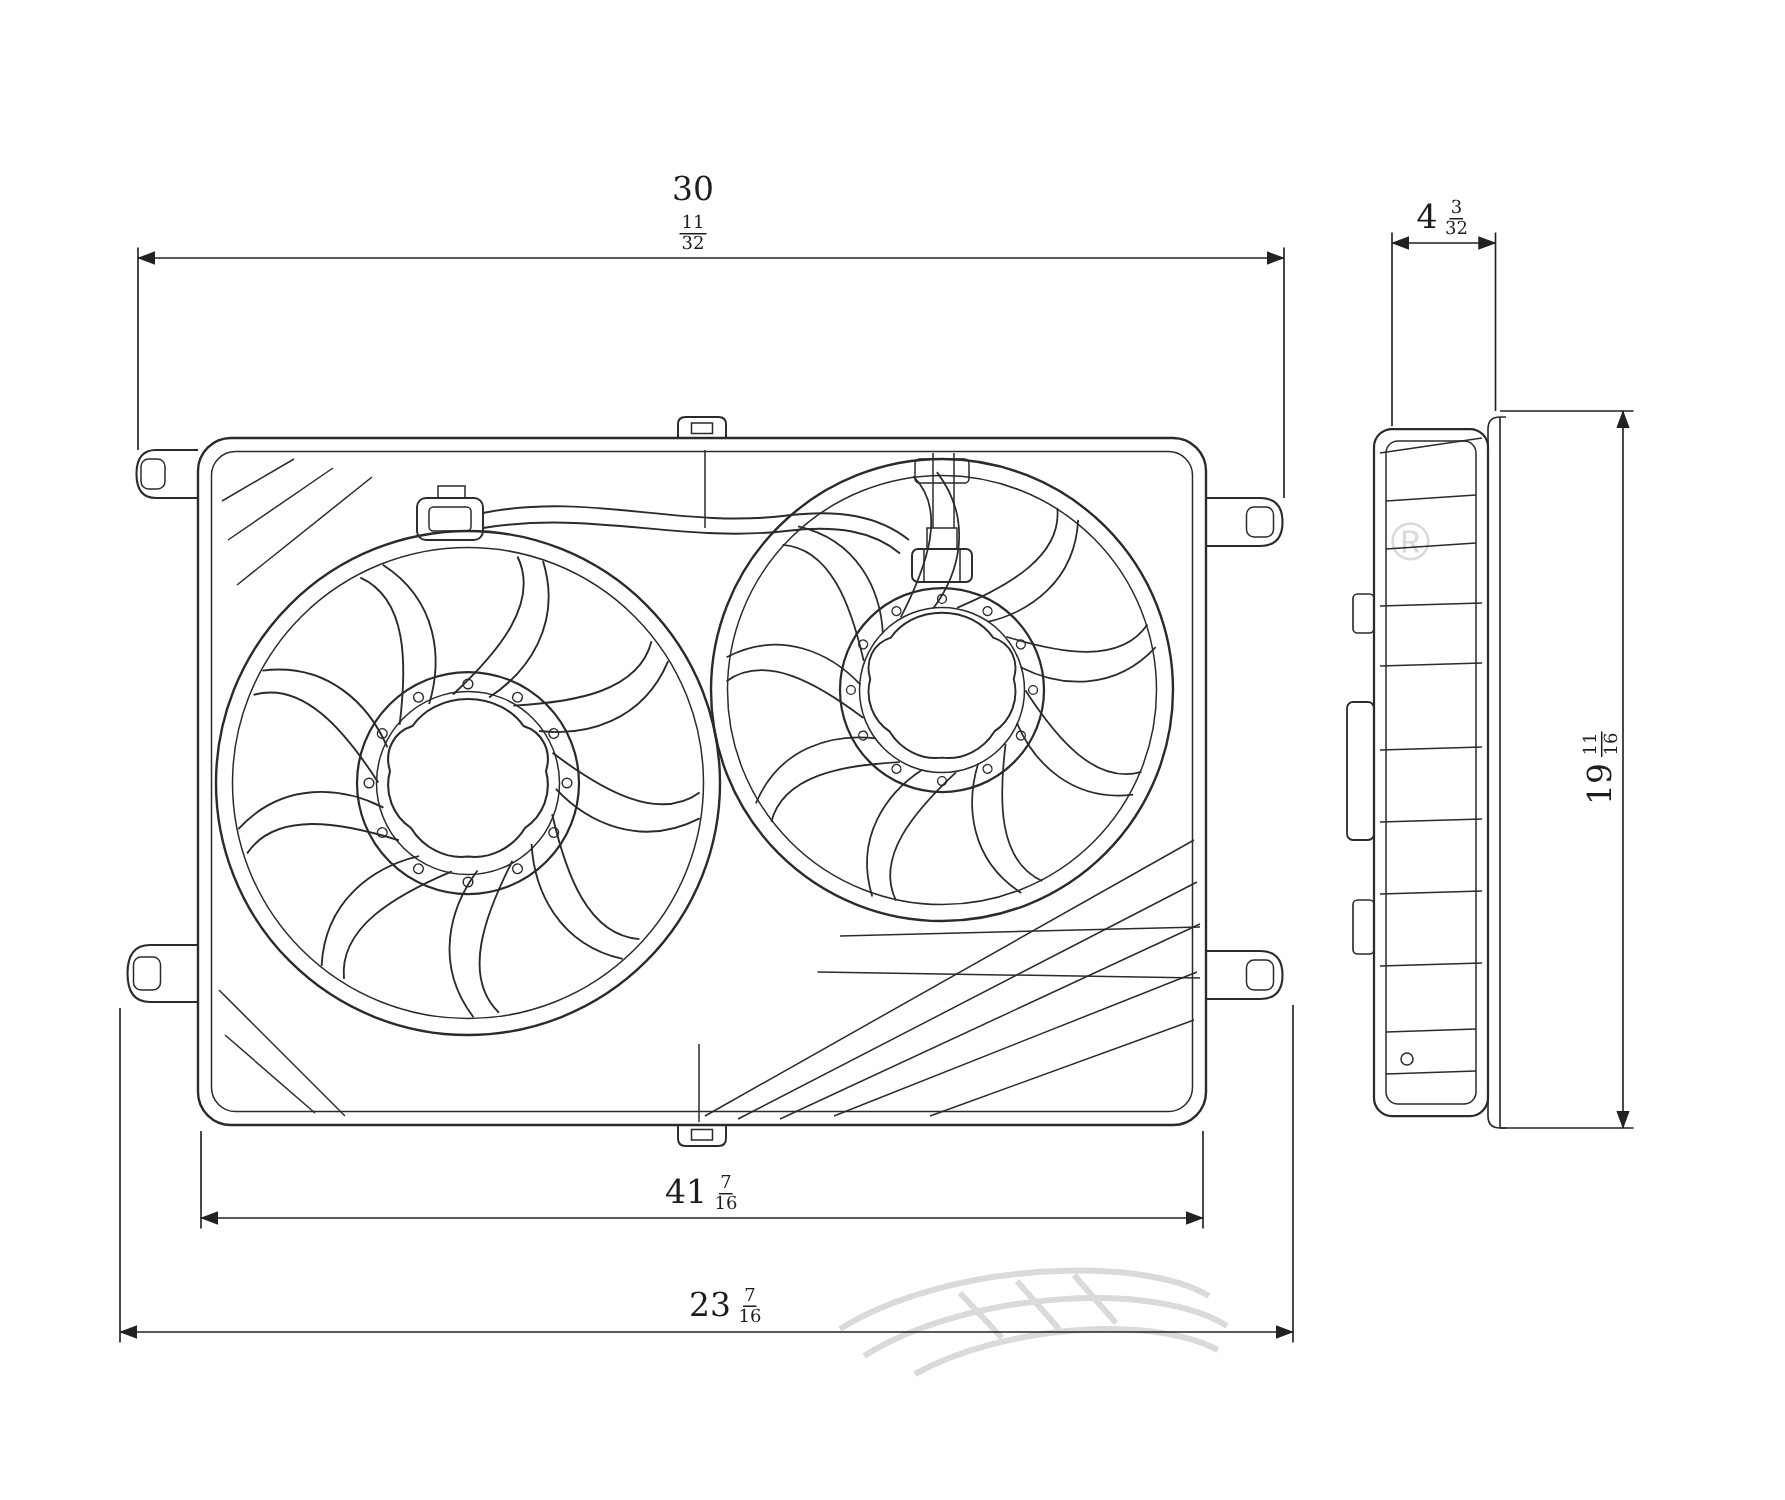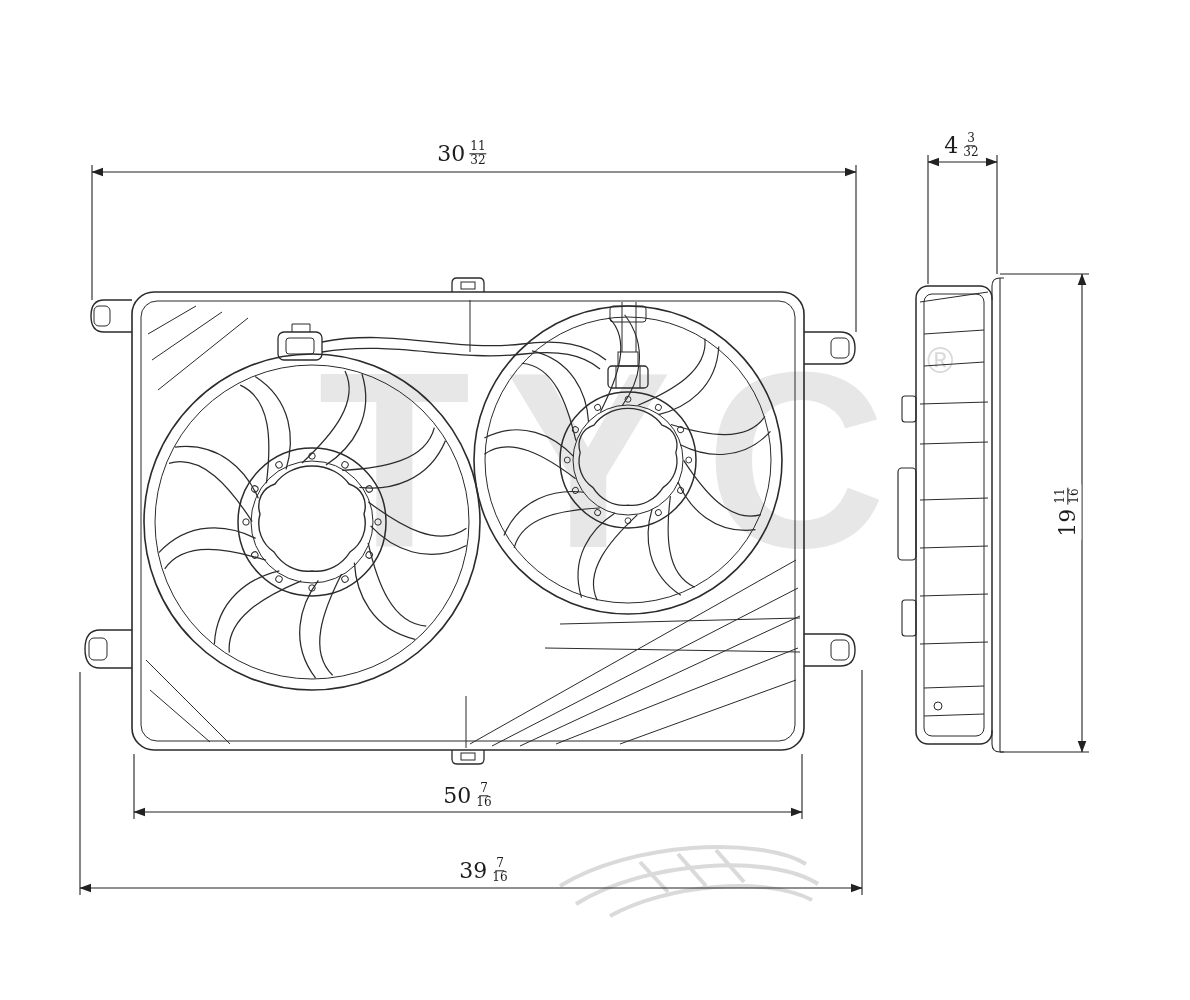--- a/index.html
+++ b/index.html
@@ -34,21 +34,20 @@
     font-size:12px; line-height:1.1;
   }
   .frac .num { border-bottom:1.3px solid #1d1d1d; padding:0 1px; }
   .frac .den { padding:0 1px; }
 </style>
 </head>
 <body>
 
 <div class="canvas">
 
-  <div class="watermark">TYC</div>
   <div class="watermark-reg">®</div>
 
   <svg class="drawing" width="1190" height="1000" viewBox="0 0 1190 1000" fill="none">
     <defs>
       <marker id="arr" viewBox="0 0 10 10" refX="9.5" refY="5" markerWidth="11" markerHeight="11" orient="auto-start-reverse">
         <path d="M0,1.3 L10,5 L0,8.7 Z" fill="#222" stroke="none"></path>
       </marker>
 
       <g id="bladepair" stroke-width="1.25">
         <path d="M 14,-57 C 40,-74 63,-106 50,-148"></path>
@@ -219,21 +218,21 @@
         <line x1="920" y1="548" x2="988" y2="546"></line>
         <line x1="920" y1="596" x2="988" y2="594"></line>
         <line x1="920" y1="644" x2="988" y2="642"></line>
         <line x1="924" y1="688" x2="984" y2="686"></line>
         <line x1="924" y1="716" x2="984" y2="714"></line>
       </g>
       <circle cx="938" cy="706" r="4" stroke-width="1"></circle>
     </g>
   </svg>
 
-  <div class="dim" style="left:462px; top:154px;">
+  <div class="dim" style="left:462px; top:143px;flex-direction:column;">
     <span class="whole">30</span>
     <span class="frac">
       <span class="num">11</span>
       <span class="den">32</span>
     </span>
   </div>
 
   <div class="dim" style="left:962px; top:146px;">
     <span class="whole">4</span>
     <span class="frac">
@@ -244,28 +243,28 @@
 
   <div class="dim vertical" style="left:1068px; top:512px;">
     <span class="whole">19</span>
     <span class="frac">
       <span class="num">11</span>
       <span class="den">16</span>
     </span>
   </div>
 
   <div class="dim" style="left:468px; top:796px;">
-    <span class="whole">50</span>
+    <span class="whole">41</span>
     <span class="frac">
       <span class="num">7</span>
       <span class="den">16</span>
     </span>
   </div>
 
   <div class="dim" style="left:484px; top:871px;">
-    <span class="whole">39</span>
+    <span class="whole">23</span>
     <span class="frac">
       <span class="num">7</span>
       <span class="den">16</span>
     </span>
   </div>
 
 </div>
 
 </body></html>

